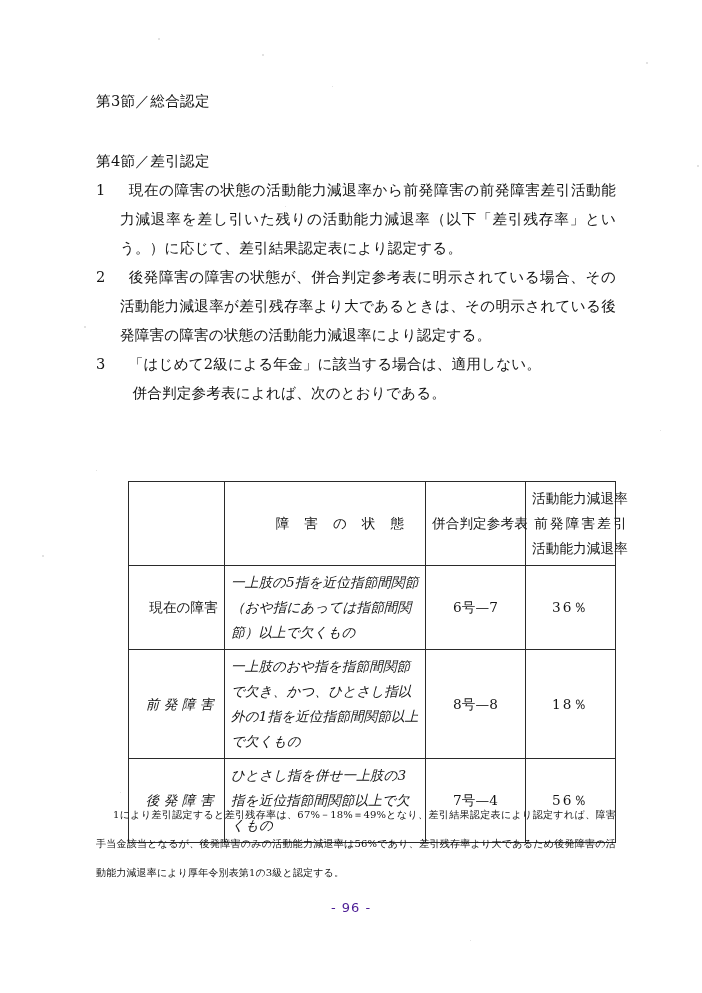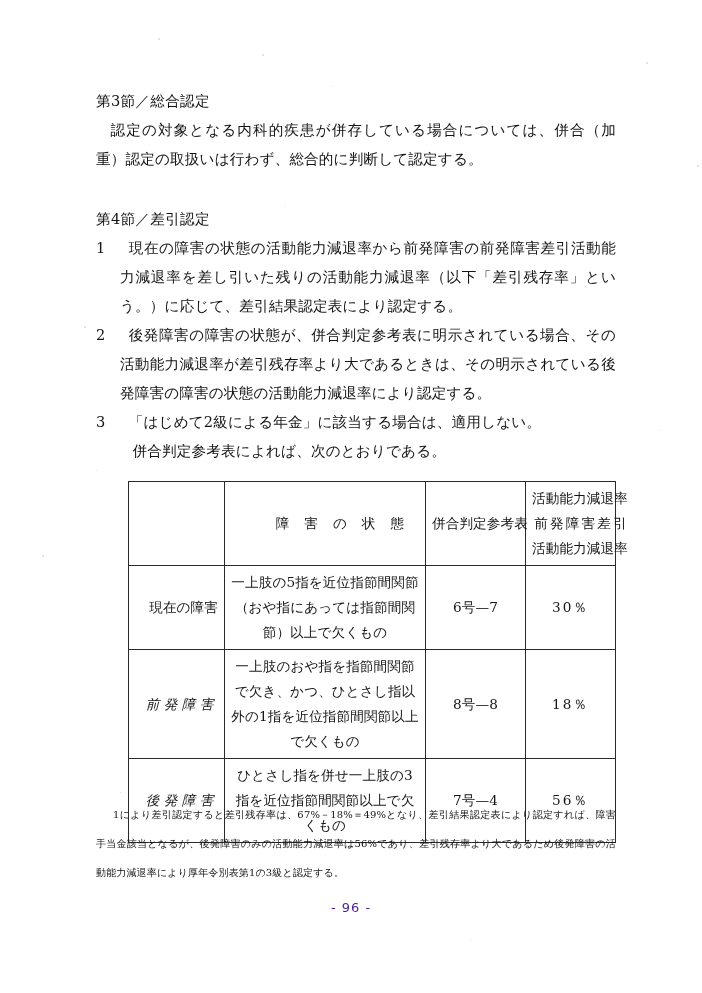--- a/index.html
+++ b/index.html
@@ -126,22 +126,23 @@
     text-align: right;
     white-space: nowrap;
   }
   td.cat .spread {
     display: inline-block;
     letter-spacing: 4.5px;
     text-indent: 4.5px;
     font-style: italic;
   }
   td.desc {
-    text-align: center;
+    text-align: left;
     line-height: 25px;
+    font-style: italic;
   }
   td.ref, td.pct {
     text-align: center;
     white-space: nowrap;
   }
   td.pct .spread2 { letter-spacing: 2px; }
 
   td.head-blank { }
   td.head-state {
     text-align: right;
@@ -210,21 +211,20 @@
   <div class="speck" style="left:42px;top:555px;"></div>
   <div class="speck" style="left:660px;top:430px;width:1px;height:1px;"></div>
   <div class="speck" style="left:285px;top:206px;width:1px;height:1px;"></div>
   <div class="speck" style="left:470px;top:940px;width:1px;height:1px;"></div>
   <div class="speck" style="left:120px;top:792px;width:1px;height:1px;"></div>
 
   <div class="content">
 
     <div class="section-heading">第3節／総合認定</div>
 
-    <div class="para indent1">認定の対象となる内科的疾患が併存している場合については、併合（加重）認定の取扱いは行わず、総合的に判断して認定する。</div>
 
     <div class="gap-md"></div>
 
     <div class="section-heading">第4節／差引認定</div>
 
     <div class="numlist">
 
       <div class="numitem">
         <span class="num">1</span>
         <span class="numbody lead">現在の障害の状態の活動能力減退率から前発障害の前発障害差引活動能力減退率を差し引いた残りの活動能力減退率（以下「差引残存率」という。）に応じて、差引結果認定表により認定する。</span>
@@ -271,21 +271,21 @@
           </td>
         </tr>
 
         <tr>
           <td class="cat">
             <span>現在の障害</span>
           </td>
           <td class="desc">一上肢の5指を近位指節間関節（おや指にあっては指節間関節）以上で欠くもの</td>
           <td class="ref">6号—7</td>
           <td class="pct">
-            <span class="spread2">30％</span>
+            <span class="spread2">36％</span>
           </td>
         </tr>
 
         <tr>
           <td class="cat">
             <span class="spread">前発障害</span>
           </td>
           <td class="desc">一上肢のおや指を指節間関節で欠き、かつ、ひとさし指以外の1指を近位指節間関節以上で欠くもの</td>
           <td class="ref">8号—8</td>
           <td class="pct">

